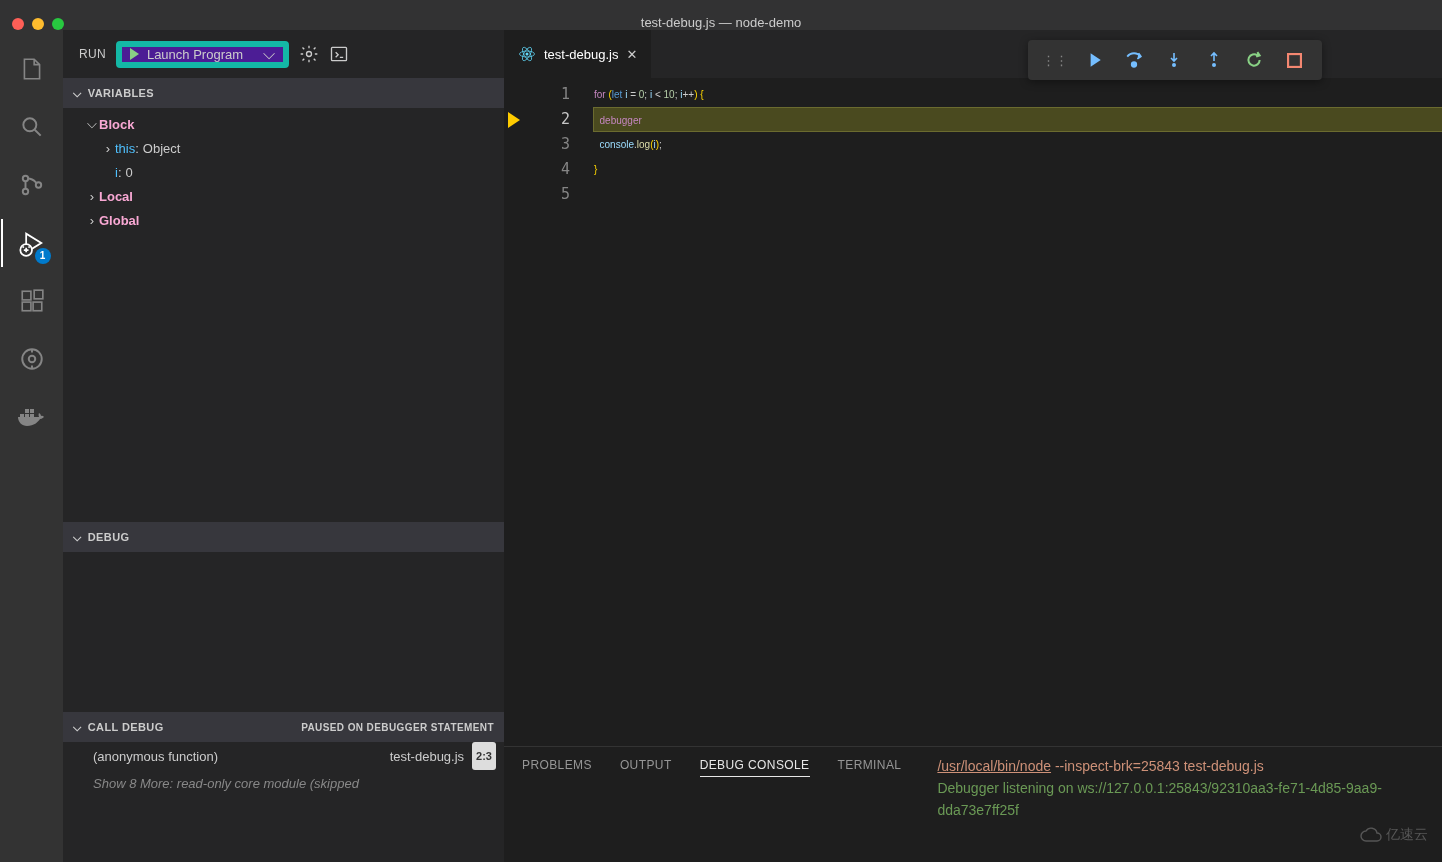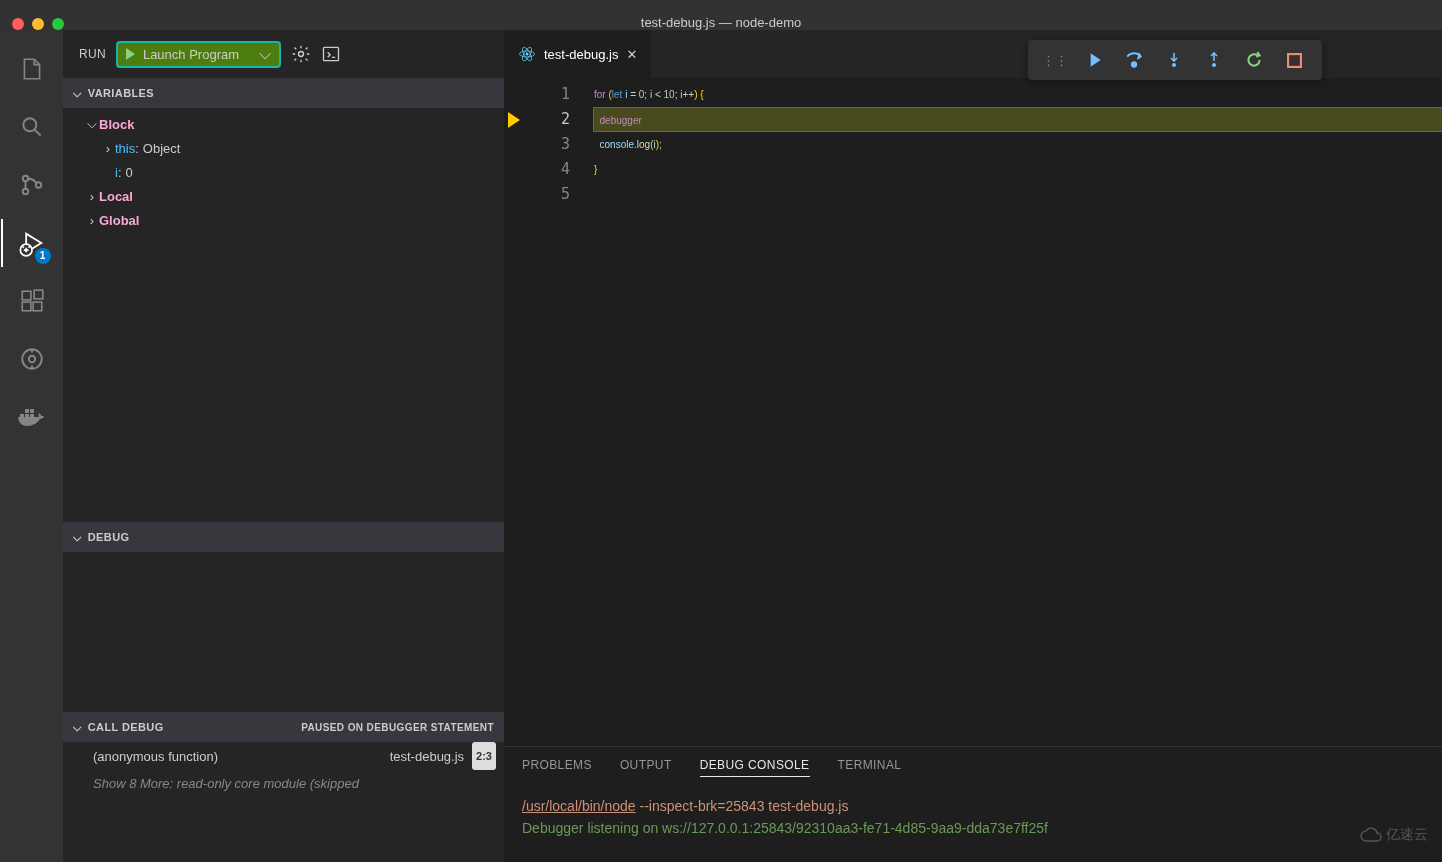--- a/index.html
+++ b/index.html
@@ -11,21 +11,21 @@
 .wtitle{position:absolute;left:50%;transform:translateX(-50%);color:#ccc;font-size:13px;}
 .app{display:flex;height:832px;}
 .activity{width:63px;background:#333333;display:flex;flex-direction:column;align-items:center;padding-top:15px;}
 .act-i{width:48px;height:48px;display:flex;align-items:center;justify-content:center;color:#858585;cursor:pointer;margin-bottom:10px;position:relative;}
 .act-i.active{color:#fff;}
 .act-i.active::before{content:'';position:absolute;left:-7px;top:0;bottom:0;width:2px;background:#fff;}
 .badge{position:absolute;bottom:3px;right:5px;background:#007acc;color:#fff;border-radius:10px;font-size:10px;min-width:16px;height:16px;line-height:16px;text-align:center;font-weight:600;}
 .sidebar{width:441px;background:#252526;display:flex;flex-direction:column;}
 .run-hdr{display:flex;align-items:center;height:48px;padding:0 10px;gap:10px;}
 .run-lbl{font-size:12px;color:#ccc;letter-spacing:.3px;margin-left:6px;}
-.cfg-select{display:flex;align-items:center;background:#4d7c0f;border:2px solid #14b8a6;height:27px;border-radius:4px;padding:0 8px;flex:0 0 auto;}
+.cfg-select{display:flex;align-items:center;background:#4c1d95;border:6px solid #14b8a6;height:27px;border-radius:4px;padding:0 8px;flex:0 0 auto;}
 .play-tri{width:0;height:0;border-left:9px solid #89d185;border-top:6px solid transparent;border-bottom:6px solid transparent;margin-right:8px;}
 .cfg-txt{font-size:13px;color:#ccc;margin-right:20px;}
 .chev{margin-left:auto;color:#ccc;}
 .gear,.cog{color:#ccc;cursor:pointer;}
 .sec-hdr{height:30px;display:flex;align-items:center;background:#37373d;padding:0 10px;font-size:11px;font-weight:700;color:#ccc;gap:6px;letter-spacing:.4px;}
 .sec-hdr .flex{flex:1;}
 .sec-hdr .status{font-size:10px;color:#ccc;font-weight:600;}
 .chev-d{display:inline-block;transform:rotate(0);}
 .var-list{padding:4px 0;}
 .var-row{display:flex;align-items:center;height:24px;padding-left:14px;font-size:13px;font-family:Menlo,monospace;}
@@ -54,21 +54,21 @@
 .lnum.current{color:#c6c6c6;}
 .bp-arrow{position:absolute;left:4px;top:5px;width:0;height:0;border-top:8px solid transparent;border-bottom:8px solid transparent;border-left:12px solid #ffcc00;}
 .code{flex:1;padding-top:4px;font-family:Menlo,monospace;font-size:10px;}
 .cline{height:25px;line-height:25px;white-space:pre;}
 .cline.hl{background:#4a4a1f;border:1px solid #6b6b2f;border-right:none;margin-left:-1px;}
 .kw{color:#c586c0;}.kw2{color:#569cd6;}.id{color:#9cdcfe;}.num{color:#b5cea8;}.fn{color:#dcdcaa;}.pn{color:#ccc;}.br{color:#ffd700;}
 .debugbar{position:absolute;top:10px;right:120px;height:40px;background:#333333;border-radius:4px;display:flex;align-items:center;padding:0 10px;gap:4px;box-shadow:0 2px 8px rgba(0,0,0,.4);}
 .dbg-drag{color:#858585;font-size:13px;cursor:grab;padding:0 4px;}
 .dbg-btn{width:36px;height:32px;display:flex;align-items:center;justify-content:center;cursor:pointer;color:#75beff;}
 .dbg-btn.cont{color:#75beff;}.dbg-btn.step{color:#75beff;}.dbg-btn.restart{color:#89d185;}.dbg-btn.stop{color:#f48771;}
-.panel{flex:1;display:flex;flex-direction:column;border-top:1px solid #333;}
+.panel{flex:1;display:flex;border-top:1px solid #333;}
 .panel-tabs{display:flex;height:40px;align-items:center;padding:0 18px;gap:28px;}
 .ptab{font-size:12px;color:#969696;letter-spacing:.4px;cursor:pointer;padding-bottom:4px;}
 .ptab.active{color:#e7e7e7;border-bottom:1px solid #e7e7e7;}
 .console{flex:1;padding:8px 18px;font-family:Menlo,monospace;font-size:14px;}
 .cons-line{line-height:22px;}
 .link{color:#ce9178;text-decoration:underline;}
 .cmd-arg{color:#ce9178;}
 .msg{color:#6a9955;}
 .watermark{position:absolute;right:14px;bottom:18px;color:#6e6e6e;font-size:14px;display:flex;align-items:center;gap:4px;opacity:.7;}
 svg{display:block;}

